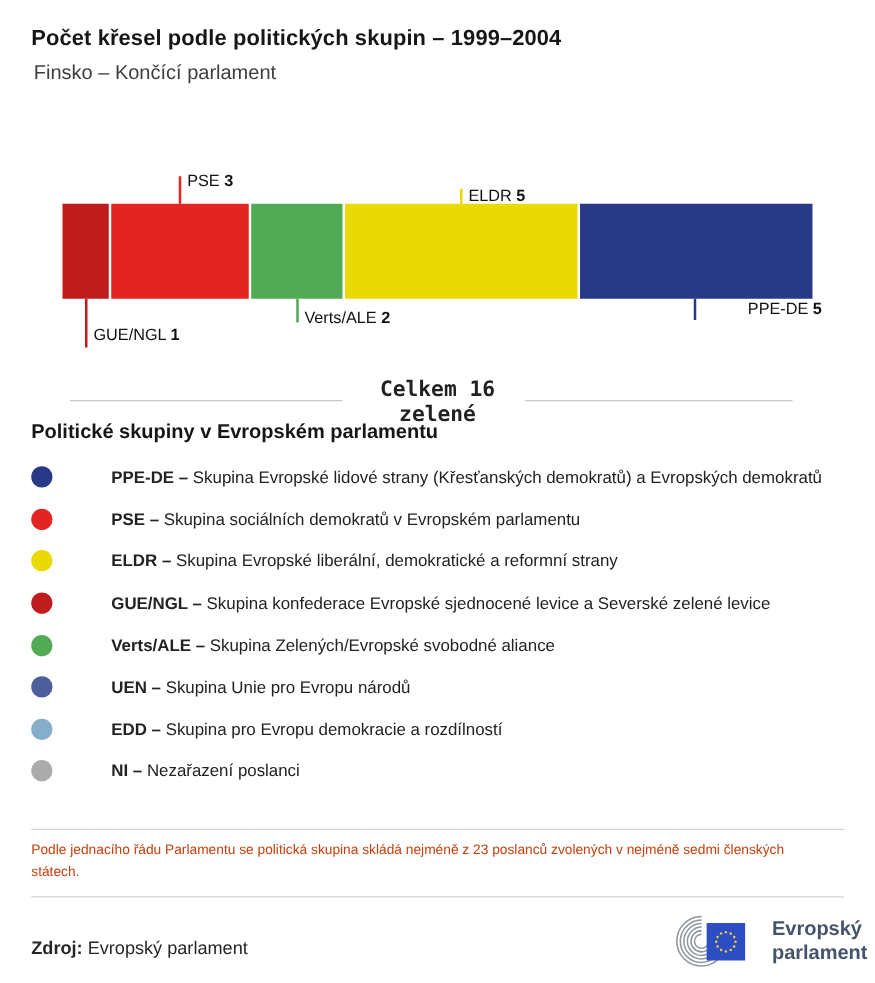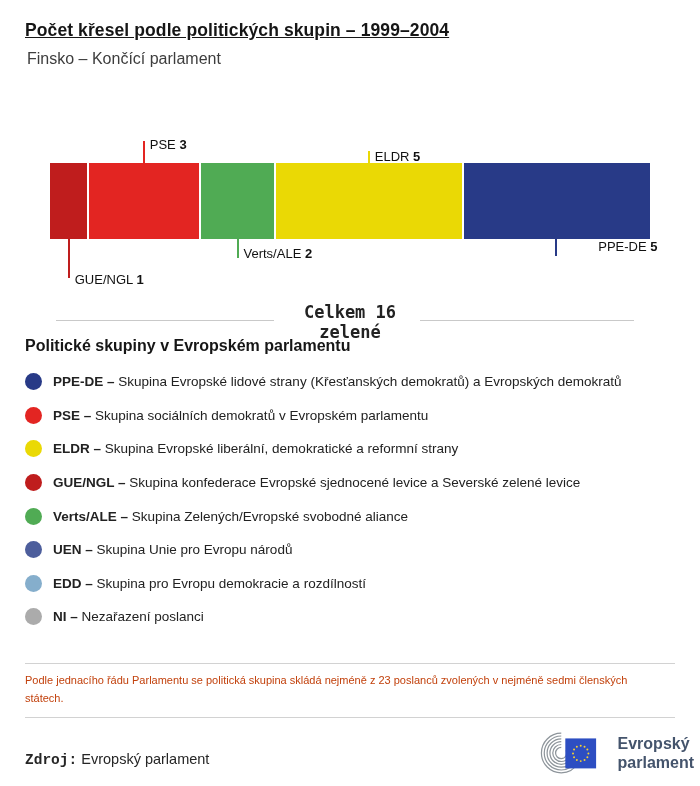--- a/index.html
+++ b/index.html
@@ -3,61 +3,61 @@
 <meta charset="utf-8">
 <style>
   html,body{margin:0;padding:0;background:#fff;}
   body{
     width:700px;height:786px;position:relative;overflow:hidden;
     font-family:"Liberation Sans",sans-serif;color:#1a1a1a;
     -webkit-font-smoothing:antialiased;
   }
   .abs{position:absolute;}
   
-  #title{left:25px;top:20px;font-size:17.5px;font-weight:bold;letter-spacing:.1px;color:#161616;text-decoration:underline;}
+  #title{left:25px;top:20px;font-size:17.5px;font-weight:bold;letter-spacing:.1px;color:#161616;}
   #subtitle{left:27px;top:50px;font-size:16px;color:#3d3d3d;}
   
   #chart{left:0;top:0;width:700px;height:300px;}
   .seg{position:absolute;top:163px;height:76px;}
   .tick{position:absolute;width:2px;}
   .callout{position:absolute;font-size:13px;white-space:nowrap;color:#111;}
   .callout b{font-weight:bold;}
   
   #total{left:0;top:302px;width:700px;text-align:center;
     font-family:"DejaVu Sans Mono",monospace;font-weight:bold;font-size:17px;line-height:20px;color:#222;}
   .totrule{position:absolute;height:1px;background:#c9c9c9;top:320px;}
   #totrule-l{left:56px;width:218px;}
   #totrule-r{left:420px;width:214px;}
   
   #legend-heading{left:25px;top:337px;font-size:16px;font-weight:bold;color:#161616;}
   #legend{left:25px;top:365px;width:660px;}
-  .lrow{display:flex;align-items:center;height:33.6px;}
+  .lrow{display:flex;align-items:center;height:33.6px;gap:36px;}
   .dot{width:17px;height:17px;border-radius:50%;flex:0 0 17px;margin-right:11px;}
   .ltext{font-size:13.5px;color:#222;}
   .ltext b{font-weight:bold;}
   
   .rule{left:25px;width:650px;height:1px;background:#d2d2d2;}
   #rule1{top:663px;} #rule2{top:717px;}
   #note{left:25px;top:672px;width:630px;font-size:11px;line-height:1.62;color:#c2410c;}
   #source{left:25px;top:751px;font-size:14.5px;color:#262626;}
-  #source b{font-weight:bold;font-family:Liberation Mono, monospace;}
+  #source b{font-weight:bold;}
   
   #logo{left:524px;top:726px;width:170px;height:54px;display:flex;align-items:center;gap:12px;}
   #logo-text{font-size:16px;line-height:19px;font-weight:bold;color:#44546c;margin-left:7px;}
 </style>
 </head>
 <body>
 
 <div class="abs" id="title">Počet křesel podle politických skupin – 1999–2004</div>
 <div class="abs" id="subtitle">Finsko – Končící parlament</div>
 
 <div class="abs" id="chart">
     <div class="seg" style="left: 50px; width: 36.5px; background: rgb(191, 29, 29);"></div>
     <div class="tick" style="left: 67.75px; top: 239px; height: 39px; background: rgb(191, 29, 29);"></div>
-    <div class="callout" style="left: 74.75px; top: 272px;"><span>GUE/NGL </span><b>1</b></div>
+    <div class="callout" style="left: 74.75px; top: 260px;"><span>GUE/NGL </span><b>1</b></div>
     <div class="seg" style="left: 88.5px; width: 110.5px; background: rgb(227, 37, 34);"></div>
     <div class="tick" style="left: 142.75px; top: 141px; height: 22px; background: rgb(227, 37, 34);"></div>
     <div class="callout" style="left: 149.75px; top: 137px;"><span>PSE </span><b>3</b></div>
     <div class="seg" style="left: 201px; width: 73px; background: rgb(80, 171, 84);"></div>
     <div class="tick" style="left: 236.5px; top: 239px; height: 19px; background: rgb(80, 171, 84);"></div>
     <div class="callout" style="left: 243.5px; top: 246px;"><span>Verts/ALE </span><b>2</b></div>
     <div class="seg" style="left: 276px; width: 185.5px; background: rgb(234, 217, 5);"></div>
     <div class="tick" style="left: 367.75px; top: 151px; height: 12px; background: rgb(234, 217, 5);"></div>
     <div class="callout" style="left: 374.75px; top: 149px;"><span>ELDR </span><b>5</b></div>
     <div class="seg" style="left: 463.5px; width: 186.5px; background: rgb(40, 58, 135);"></div>

